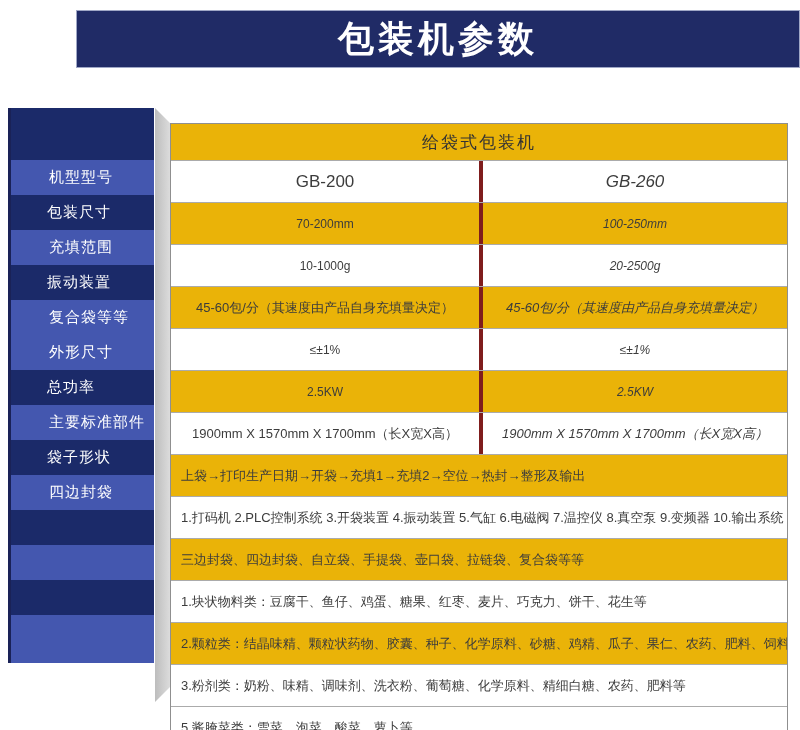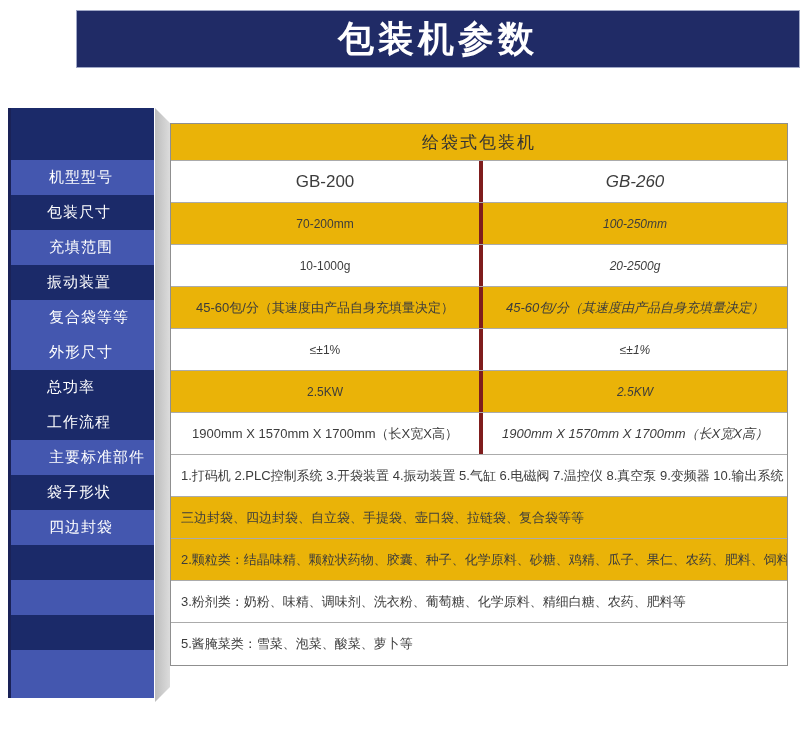--- a/index.html
+++ b/index.html
@@ -56,21 +56,20 @@
 
   <div id="sidebar">
     <div class="stripe dark h-top"></div>
     <div class="stripe light h-row">机型型号</div>
     <div class="stripe dark h-row">包装尺寸</div>
     <div class="stripe light h-row">充填范围</div>
     <div class="stripe dark h-row">振动装置</div>
     <div class="stripe light h-row">复合袋等等</div>
     <div class="stripe light h-row">外形尺寸</div>
     <div class="stripe dark h-row">总功率</div>
-    <div class="stripe dark h-row">工作流程</div>
     <div class="stripe light h-row">主要标准部件</div>
     <div class="stripe dark h-row">袋子形状</div>
     <div class="stripe light h-row">四边封袋</div>
     <div class="stripe dark h-row"></div>
     <div class="stripe light h-row"></div>
     <div class="stripe dark h-row"></div>
     <div class="stripe light h-bot"></div>
   </div>
 
   <div id="bevel"></div>
@@ -100,20 +99,22 @@
     </div>
     <div class="trow g">
       <div class="cell">2.5KW</div>
       <div class="cell">2.5KW</div>
     </div>
     <div class="trow w">
       <div class="cell small">1900mm X 1570mm X 1700mm（长X宽X高）</div>
       <div class="cell small">1900mm X 1570mm X 1700mm（长X宽X高）</div>
     </div>
 
+    <div class="trow g full">上袋→打印生产日期→开袋→充填1→充填2→空位→热封→整形及输出</div>
     <div class="trow w full">1.打码机 2.PLC控制系统 3.开袋装置 4.振动装置 5.气缸 6.电磁阀 7.温控仪 8.真空泵 9.变频器 10.输出系统</div>
     <div class="trow g full">三边封袋、四边封袋、自立袋、手提袋、壶口袋、拉链袋、复合袋等等</div>
+    <div class="trow w full">1.块状物料类：豆腐干、鱼仔、鸡蛋、糖果、红枣、麦片、巧克力、饼干、花生等</div>
     <div class="trow g full">2.颗粒类：结晶味精、颗粒状药物、胶囊、种子、化学原料、砂糖、鸡精、瓜子、果仁、农药、肥料、饲料等</div>
     <div class="trow w full">3.粉剂类：奶粉、味精、调味剂、洗衣粉、葡萄糖、化学原料、精细白糖、农药、肥料等</div>
     <div class="trow w full">5.酱腌菜类：雪菜、泡菜、酸菜、萝卜等</div>
   </div>
 
 </div>
 
 </body></html>

